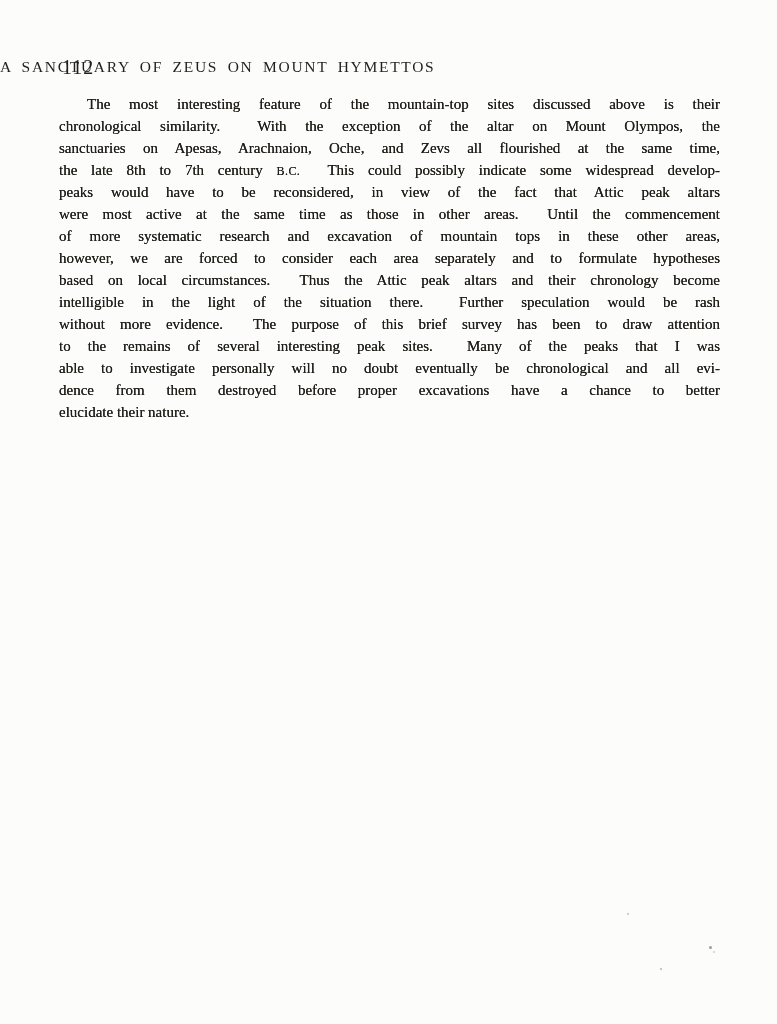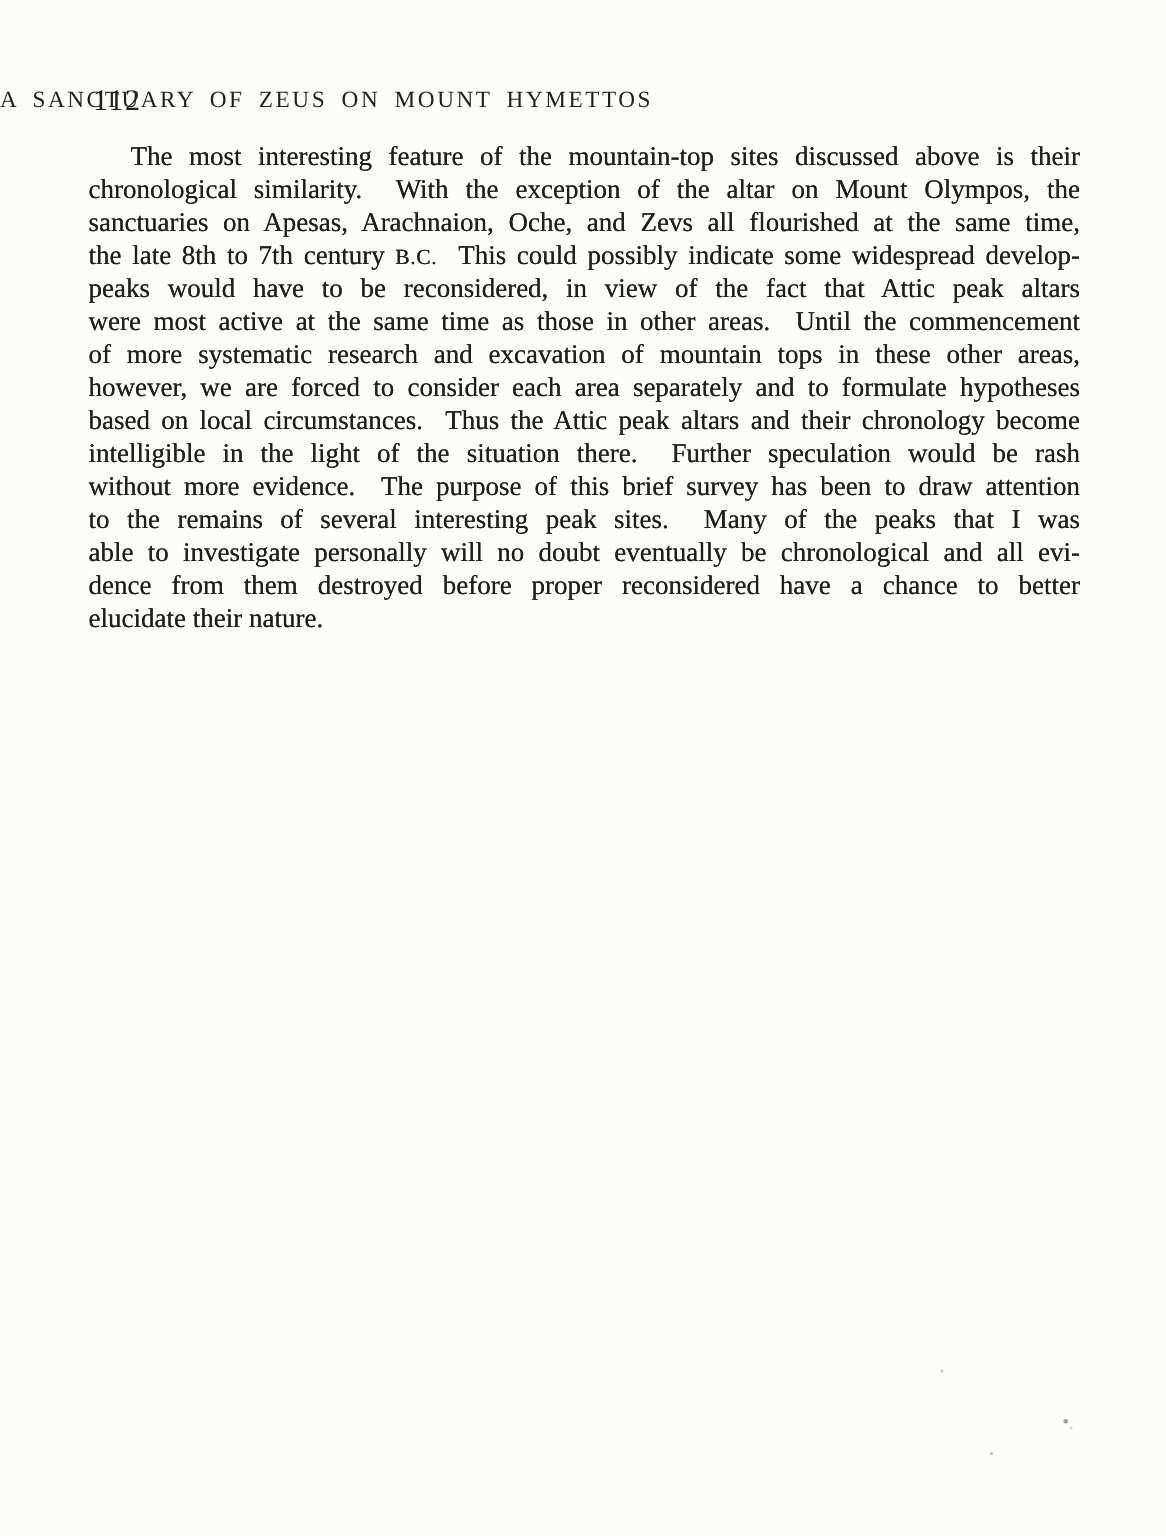--- a/index.html
+++ b/index.html
@@ -35,21 +35,21 @@
     letter-spacing: 1.7px;
     word-spacing: 4px;
     line-height: 20px;
     white-space: nowrap;
   }
   .body-block {
     position: absolute;
     left: 59px;
     top: 93px;
     width: 661px;
-    font-size: 18px;
+    font-size: 15px;
     line-height: 22px;
     text-shadow: 0 0 0.4px currentColor;
   }
   .line {
     height: 22px;
     overflow: hidden;
     text-align: justify;
     text-align-last: justify;
     text-justify: inter-word;
     white-space: normal;
@@ -82,21 +82,21 @@
     <div class="line"><span>the late 8th to 7th century </span><span class="smallcaps">B.C.</span><span>&nbsp; This could possibly indicate some widespread develop-</span></div>
     <div class="line">peaks would have to be reconsidered, in view of the fact that Attic peak altars</div>
     <div class="line">were most active at the same time as those in other areas.&nbsp; Until the commencement</div>
     <div class="line">of more systematic research and excavation of mountain tops in these other areas,</div>
     <div class="line">however, we are forced to consider each area separately and to formulate hypotheses</div>
     <div class="line">based on local circumstances.&nbsp; Thus the Attic peak altars and their chronology become</div>
     <div class="line">intelligible in the light of the situation there.&nbsp; Further speculation would be rash</div>
     <div class="line">without more evidence.&nbsp; The purpose of this brief survey has been to draw attention</div>
     <div class="line">to the remains of several interesting peak sites.&nbsp; Many of the peaks that I was</div>
     <div class="line">able to investigate personally will no doubt eventually be chronological and all evi-</div>
-    <div class="line">dence from them destroyed before proper reconsidered have a chance to better</div>
+    <div class="line">dence from them destroyed before proper excavations have a chance to better</div>
     <div class="line last">elucidate their nature.</div>
   </div>
 
   <div class="speck s1"></div>
   <div class="speck s2"></div>
   <div class="speck s3"></div>
   <div class="speck s4"></div>
 
 </div>
 

